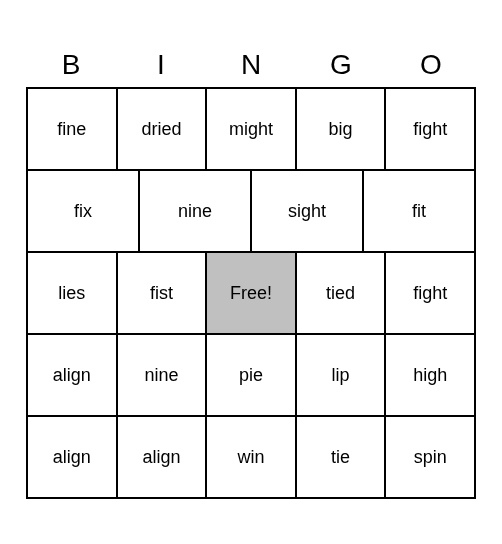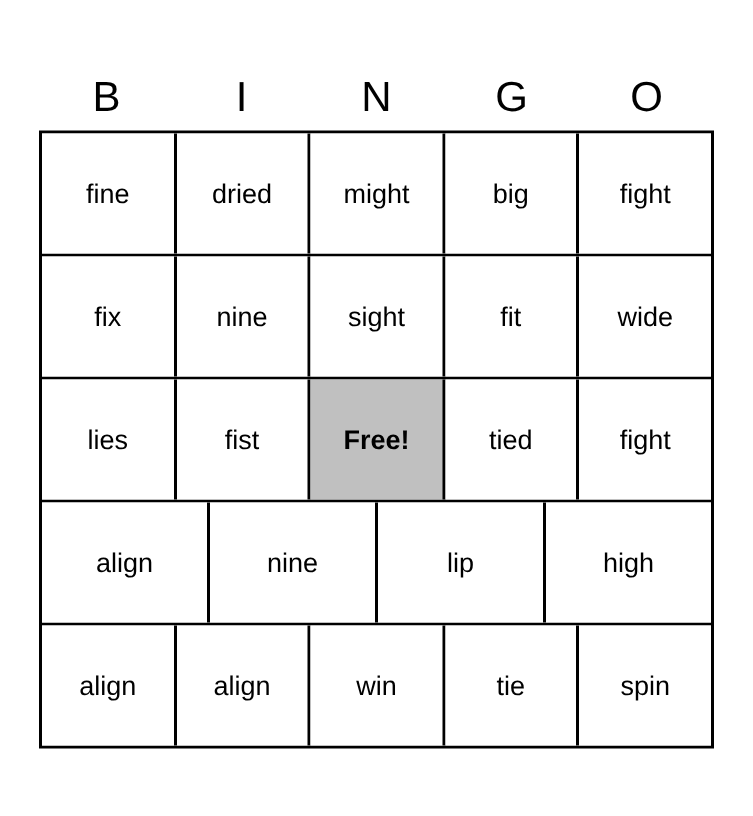--- a/index.html
+++ b/index.html
@@ -66,21 +66,20 @@
       color: #000;
       background: #ffffff;
     }
 
     .bingo-cell:last-child {
       border-right: none;
     }
 
     .bingo-cell.free {
       background: #c0c0c0;
-      font-weight: bold;
     }
   </style>
 </head>
 <body>
 
 <div class="bingo-container">
   <div class="bingo-header">
   <div class="header-cell">B</div>
       <div class="header-cell">I</div>
       <div class="header-cell">N</div>
@@ -93,32 +92,32 @@
         <div class="bingo-cell">dried</div>
         <div class="bingo-cell">might</div>
         <div class="bingo-cell">big</div>
         <div class="bingo-cell">fight</div>
       </div>
       <div class="bingo-row">
         <div class="bingo-cell">fix</div>
         <div class="bingo-cell">nine</div>
         <div class="bingo-cell">sight</div>
         <div class="bingo-cell">fit</div>
-        <div class="bingo-cell">wide</div>
       </div>
       <div class="bingo-row">
         <div class="bingo-cell">lies</div>
         <div class="bingo-cell">fist</div>
         <div class="bingo-cell free">Free!</div>
         <div class="bingo-cell">tied</div>
         <div class="bingo-cell">fight</div>
       </div>
       <div class="bingo-row">
         <div class="bingo-cell">align</div>
         <div class="bingo-cell">nine</div>
+        <div class="bingo-cell">pie</div>
         <div class="bingo-cell">lip</div>
         <div class="bingo-cell">high</div>
       </div>
       <div class="bingo-row">
         <div class="bingo-cell">align</div>
         <div class="bingo-cell">align</div>
         <div class="bingo-cell">win</div>
         <div class="bingo-cell">tie</div>
         <div class="bingo-cell">spin</div>
       </div>

